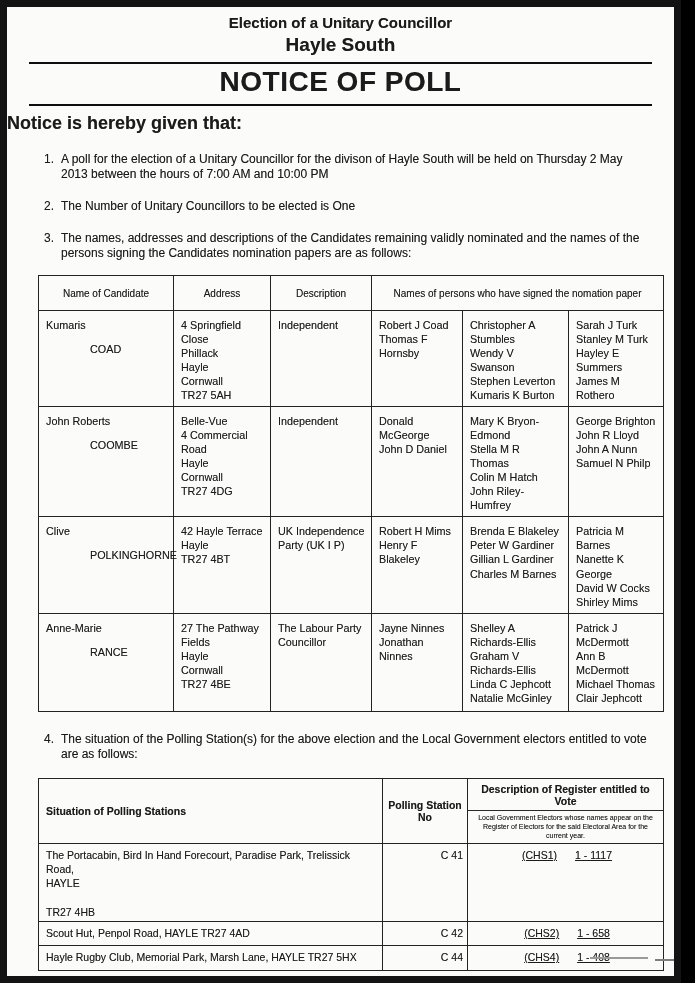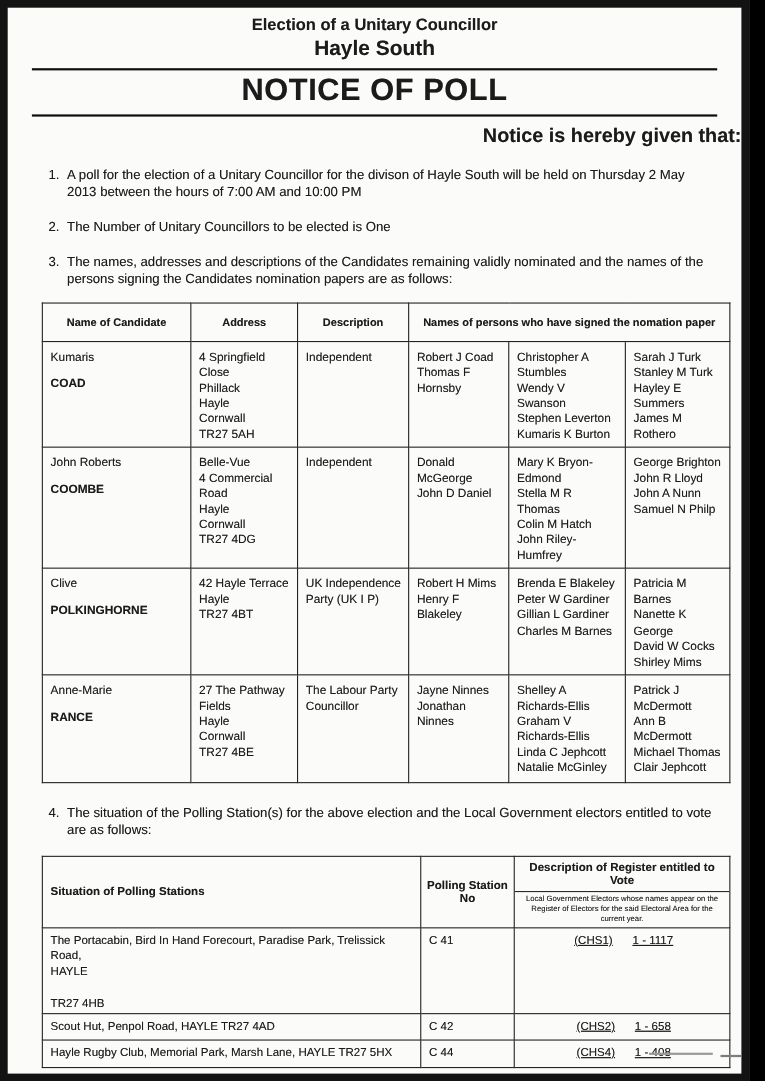--- a/index.html
+++ b/index.html
@@ -6,44 +6,44 @@
   .page {
     position:relative; width:681px; height:983px; box-sizing:border-box;
     background:#fbfbfa; border:7px solid #131313;
     font-family:"Liberation Sans","DejaVu Sans",sans-serif; color:#1b1b1b;
     overflow:hidden; text-shadow:0 0 0.4px rgba(20,20,20,0.45);
   }
   .hdr1 { margin-top:7px; text-align:center; font-size:15px; font-weight:bold; }
   .hdr2 { margin-top:3px; text-align:center; font-size:19px; font-weight:bold; }
   .rule { height:2px; background:#0d0d0d; margin:6px 22px 0 22px; }
   .banner { margin-top:2px; text-align:center; font-size:28px; font-weight:bold; letter-spacing:0.5px; }
-  .subbanner { margin-top:7px; text-align:right; font-size:18px; font-weight:bold; }
+  .subbanner { margin-top:7px; text-align:left; font-size:18px; font-weight:bold; }
   .clauses { margin:18px 24px 0 37px; }
   .clause { display:flex; font-size:12px; line-height:1.25; margin-bottom:17px; }
   .clause .num { flex:0 0 17px; }
   .clause .txt { flex:1; }
   table { border-collapse:collapse; table-layout:fixed; margin-left:31px; }
   td, th { border:1px solid #232323; vertical-align:top; }
   .cand-table { width:625px; margin-top:-3px; }
-  .cand-table th { font-size:10px; font-weight:bold; text-align:center; vertical-align:middle; padding:2px;margin-left:40px; }
+  .cand-table th { font-size:10px; font-weight:normal; text-align:center; vertical-align:middle; padding:2px;margin-left:40px; }
   .cand-table thead tr { height:35px; }
   .cand-table td { font-size:10.8px; line-height:1.3; padding:7px 5px 4px 7px; }
   .pre { white-space:pre-line; }
-  .surname { font-weight:bold; margin-top:10px; }
+  .surname { font-weight:normal; margin-top:10px;margin-left:44px; }
   .r1 { height:92px; } .r2 { height:95px; } .r3 { height:95px; } .r4 { height:98px; }
   .clause-4 { margin:20px 24px 0 37px; }
   .poll-table { width:625px; margin-top:16px; }
   .poll-table th { font-weight:bold; font-size:10.5px; }
   .th-situation { text-align:left; vertical-align:middle; padding:2px 2px 2px 7px; }
   .th-stationno { text-align:center; vertical-align:middle; padding:2px; }
   .th-desc { padding:0; vertical-align:top; }
   .desc-main { padding:4px 2px 3px 2px; text-align:center; }
   .desc-sub { border-top:1px solid #2a2a2a; font-weight:normal; font-size:7px; line-height:1.3; text-align:center; padding:2px 4px 3px 4px; color:#262626; }
   .poll-table td { font-size:10.5px; line-height:1.35; padding:4px 4px 2px 7px; }
-  .cell-stationno { text-align:left; padding-top:5px; }
+  .cell-stationno { text-align:right; padding-top:5px; }
   .cell-desc { padding-top:5px;text-decoration:underline; }
   .desc-pair { display:flex; justify-content:center; gap:18px; }
   .pr1 { height:44px; } .pr2 { height:24px; } .pr3 { height:22px; } .pr4 { height:25px; }
   .artifact { position:absolute; background:#9a9a9a; }
 </style>
 </head>
 <body>
 
 <div class="page">
 

